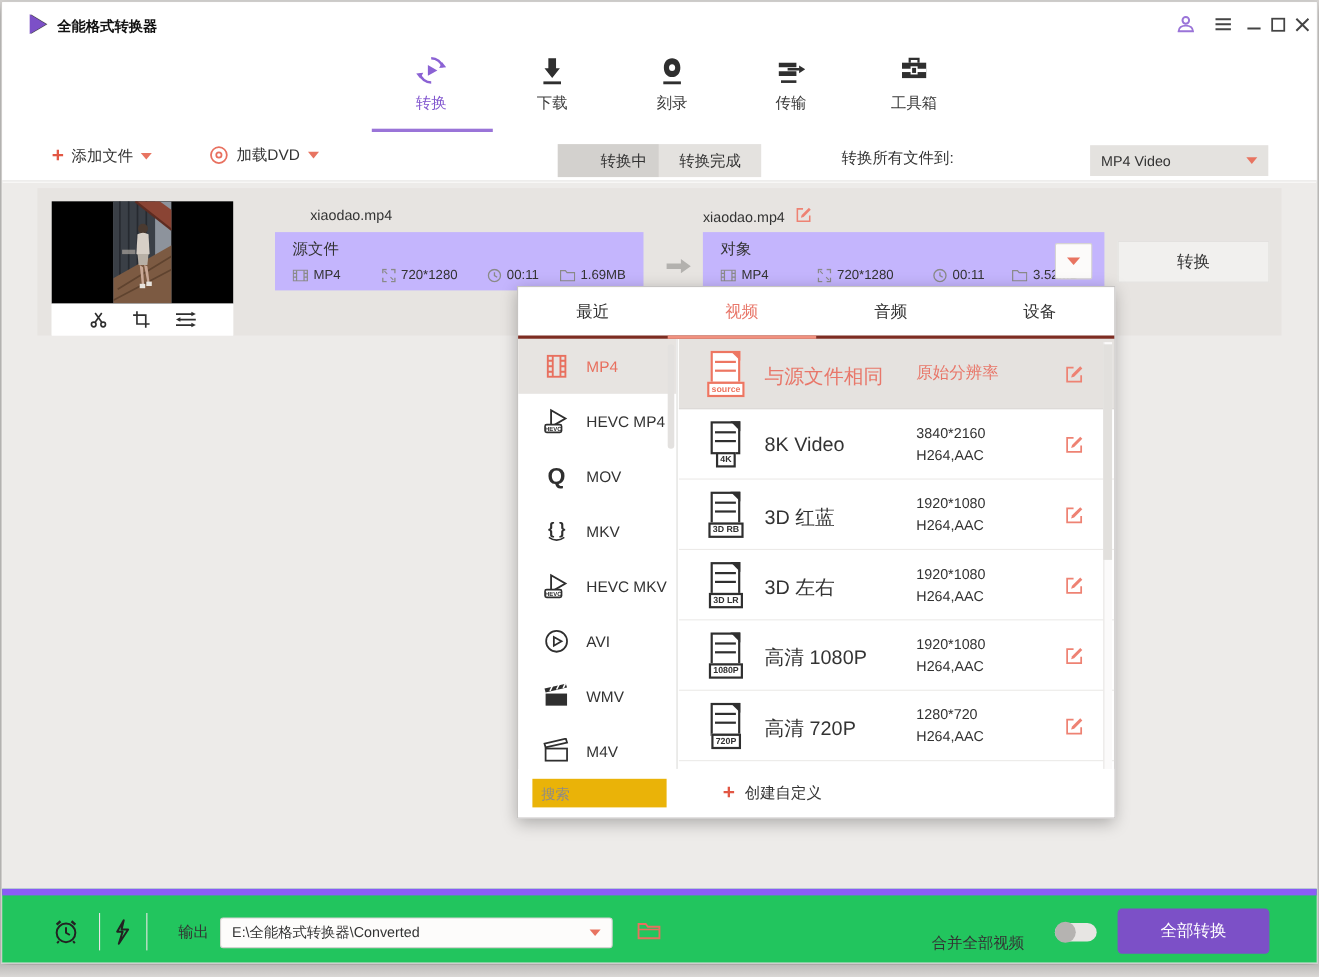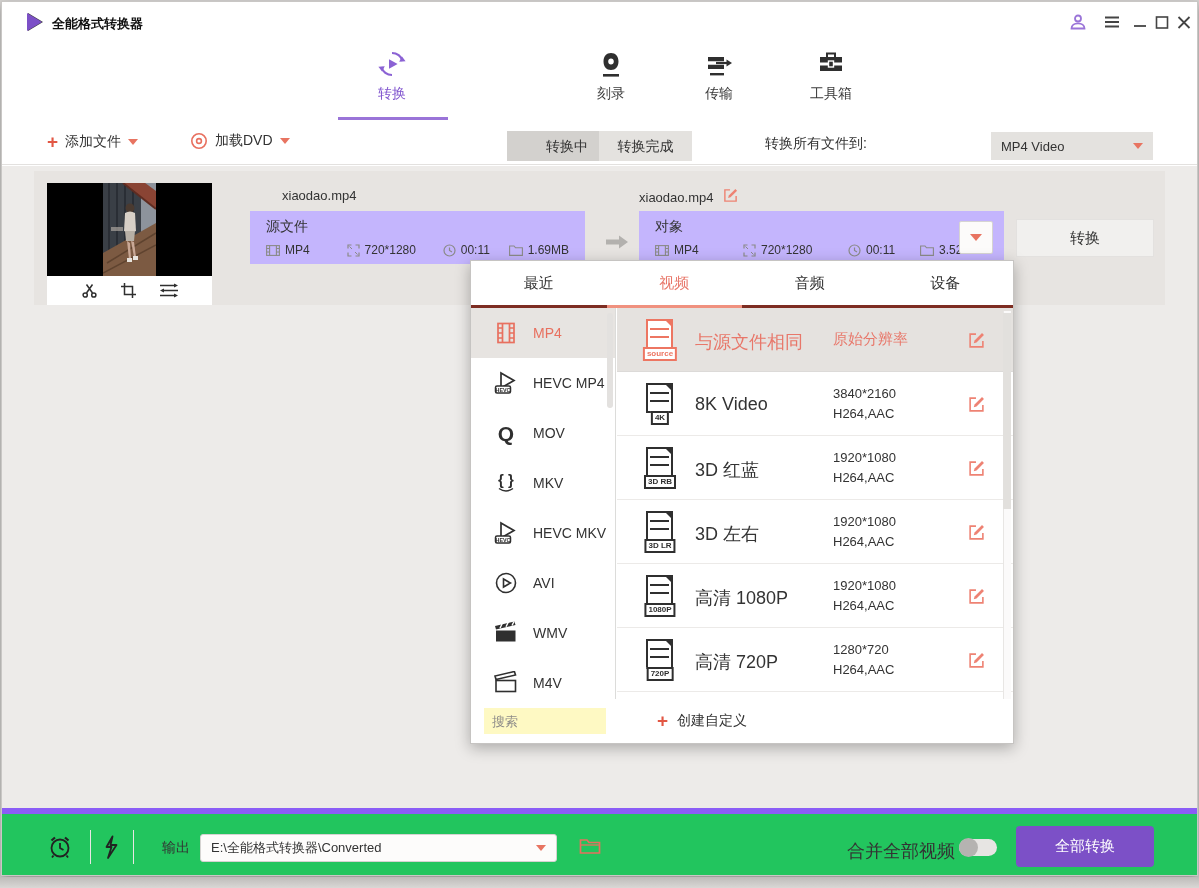--- a/index.html
+++ b/index.html
@@ -90,35 +90,35 @@
   .p-badge.source .p-frame .fold { border-top-color:#ed7662; }
   .p-badge.source .p-frame .l1, .p-badge.source .p-frame .l2 { background:#ed7662; }
   .p-name { position:absolute; left:78px; top:22px; font-size:18px; color:#333; }
   .p-specs { position:absolute; left:216px; top:12px; font-size:13px; color:#333; line-height:20px; }
   .p-specs-single { position:absolute; left:216px; top:22px; font-size:15px; }
   .preset-row.selected .p-name, .preset-row.selected .p-specs-single { color:#e8776a; }
   .p-edit { position:absolute; right:28px; top:24px; }
   .preset-scroll-track { position:absolute; right:2px; top:50px; width:8px; height:390px; background:#fbfafa; border-left:1px solid #e8e6e4; }
   .preset-scroll-thumb { position:absolute; right:2px; top:52px; width:8px; height:196px; background:#e2e0dd; }
   .popup-footer { position:absolute; left:0; bottom:0; right:0; height:44px; background:#fff; }
-  .search-input { position:absolute; left:13px; top:9px; width:122px; height:26px; background:#fef9c3;
+  .search-input { position:absolute; left:13px; top:9px; width:122px; height:26px; background:#eab308;
     border:0; outline:0; font-size:13px; color:#555; padding:0 8px; font-family:inherit; }
   .search-input::placeholder { color:#8d8b89; }
   .create-custom { position:absolute; left:186px; top:12px; display:flex; align-items:center; gap:9px;
     font-size:14px; color:#333; cursor:pointer; }
   
   .footer { position:absolute; left:0; bottom:0; right:0; height:67px; background:#22c55e; border-top:6px solid #8b5cf6; }
   .f-ic { position:absolute; top:20px; cursor:pointer; }
   .f-div { position:absolute; top:16px; width:1px; height:34px; background:#e8e6e4; }
   .out-label { position:absolute; left:160px; top:25px; font-size:14px; color:#333; }
   .path-box { position:absolute; left:198px; top:20px; width:357px; height:28px; background:#fdfcfb;
     border:1px solid #d5d3d1; border-radius:3px; display:flex; align-items:center; padding:0 10px;
     font-size:13px; color:#333; cursor:pointer; }
   .path-box .caret-red { margin-left:auto; }
-  .merge-label { position:absolute; left:845px; top:25px; font-size:18px; color:#333;text-align:center; }
+  .merge-label { position:absolute; left:845px; top:35px; font-size:14px; color:#333;text-align:center; }
   .toggle { position:absolute; left:957px; top:25px; width:38px; height:17px; border-radius:9px; background:#e7e5e3; cursor:pointer; }
   .toggle .knob { position:absolute; left:0; top:-1px; width:19px; height:19px; border-radius:50%; background:#b5b3b1; }
   .convert-all-btn { position:absolute; left:1014px; top:12px; width:138px; height:41px; background:#7c50c7;
     border-radius:4px; color:#fff; font-size:15px; display:flex; align-items:center; justify-content:center; cursor:pointer; }
   .bottom-shade { position:absolute; left:0; bottom:0; width:1199px; height:11px;
     background:linear-gradient(#bdbbb9,#d9d7d5); }
 </style>
 </head>
 <body>
 
@@ -160,20 +160,29 @@
       <div class="nico">
         <svg width="32" height="32" viewBox="0 0 32 32" fill="none">
           <path d="M16 5 A11 11 0 0 1 26.6 13" stroke="#8b62d4" stroke-width="2.2"></path>
           <path d="M16 27 A11 11 0 0 1 5.4 19" stroke="#8b62d4" stroke-width="2.2"></path>
           <path d="M23.2 13.8 L29.6 13.2 L26 8.6 Z" fill="#8b62d4"></path>
           <path d="M8.8 18.2 L2.4 18.8 L6 23.4 Z" fill="#8b62d4"></path>
           <path d="M13 11.2 L21.6 16 L13 20.8 Z" fill="#8b62d4"></path>
         </svg>
       </div>
       <div class="nlabel">转换</div>
+    </div>
+    <div class="nav-item" style="left:454px;">
+      <div class="nico">
+        <svg width="28" height="30" viewBox="0 0 28 30">
+          <path d="M14 22 L7 13 H10.5 V4 H17.5 V13 H21 Z" fill="#2f2f2f"></path>
+          <rect x="6" y="25" width="16" height="2.6" fill="#2f2f2f"></rect>
+        </svg>
+      </div>
+      <div class="nlabel">下载</div>
     </div>
     <div class="nav-item" style="left:671px;">
       <div class="nico">
         <svg width="30" height="30" viewBox="0 0 30 30">
           <path d="M4 8 H20 V12.2 H4 Z M4 15.8 H20 V20 H4 Z" fill="#2f2f2f"></path>
           <path d="M12 12.9 H23 V15.1 H12 Z" fill="#2f2f2f"></path>
           <path d="M22.5 10.5 L28 14 L22.5 17.5 Z" fill="#2f2f2f"></path>
           <rect x="6" y="24" width="14" height="2.4" fill="#2f2f2f"></rect>
         </svg>
       </div>

